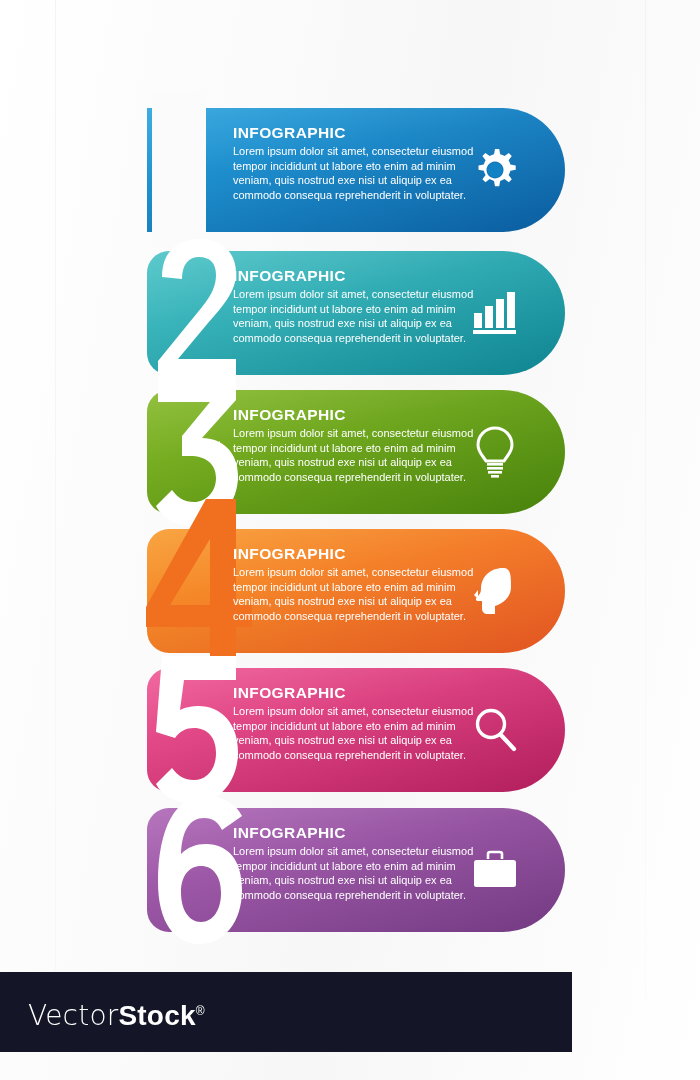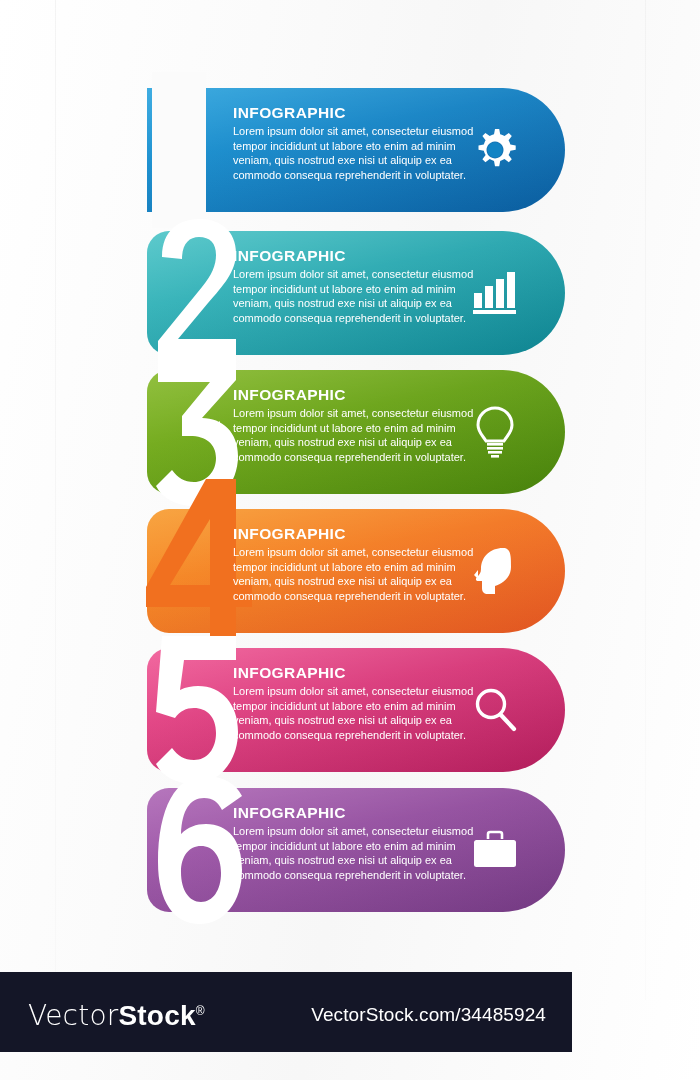--- a/index.html
+++ b/index.html
@@ -19,21 +19,21 @@
     position:absolute;left:55px;top:0;width:1px;height:1000px;
     background:linear-gradient(180deg,rgba(0,0,0,0.045),rgba(0,0,0,0.015));
   }
   .edge-line2{
     position:absolute;left:645px;top:0;width:1px;height:1000px;
     background:linear-gradient(180deg,rgba(0,0,0,0.03),rgba(0,0,0,0.01));
   }
 
   .stack{position:absolute;left:0;top:0;width:700px;height:1000px;}
 
-  .row{position:absolute;left:147px;width:418px;height:124px;}
+  .row{position:absolute;left:147px;width:418px;height:124px;margin-top:20px;}
 
   .bar{
     position:absolute;left:0;top:0;width:418px;height:124px;
     border-radius:0 62px 62px 0;
     overflow:hidden;
   }
   .bar.rounded-left{border-radius:22px 62px 62px 22px;}
   .bar.notch-left{border-radius:0 62px 62px 0;}
 
   .bar .sheen{
@@ -267,16 +267,15 @@
         </svg>
       </div>
     </div>
 
   </div>
 
   <div class="footer">
     <div class="logo">
       <span class="thin">Vector</span><span class="bold">Stock</span><span class="reg">®</span>
     </div>
-    <div class="site">VectorStock.com/34485924</div>
   </div>
 
 </div>
 
 </body></html>

